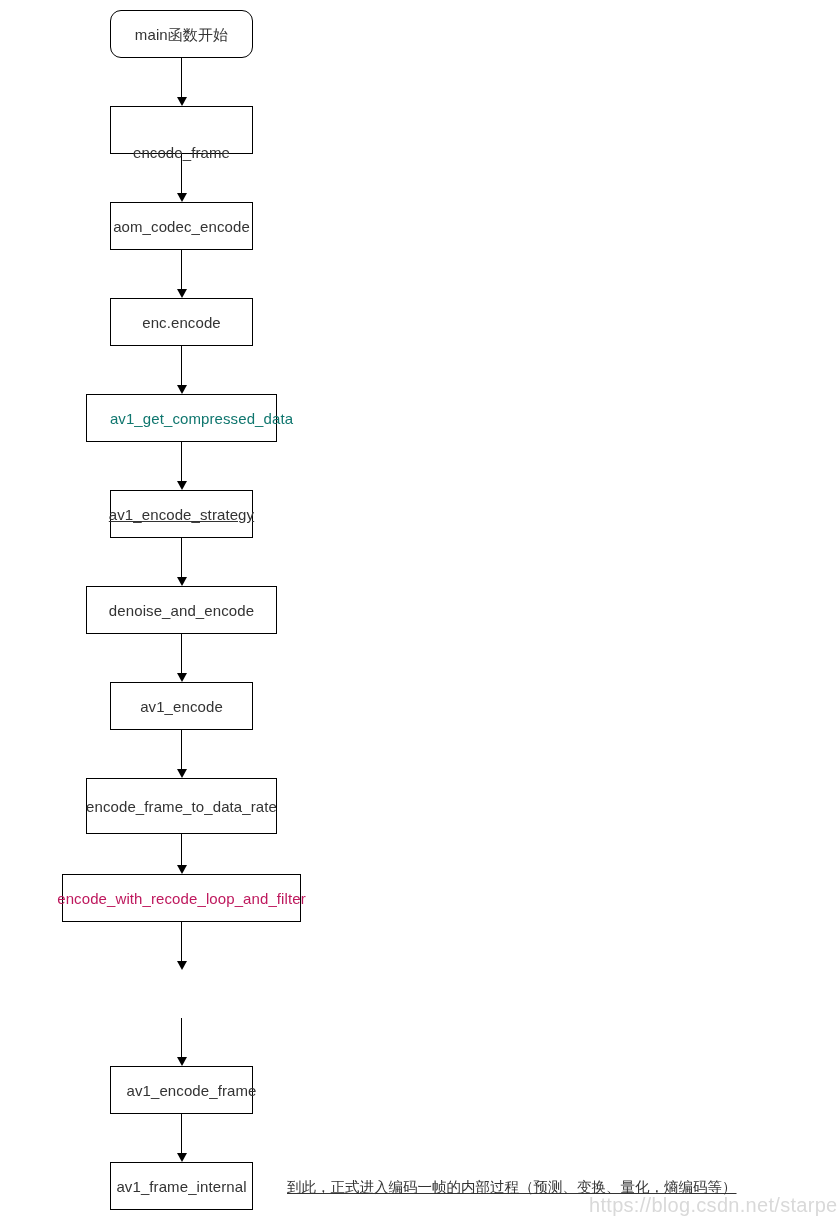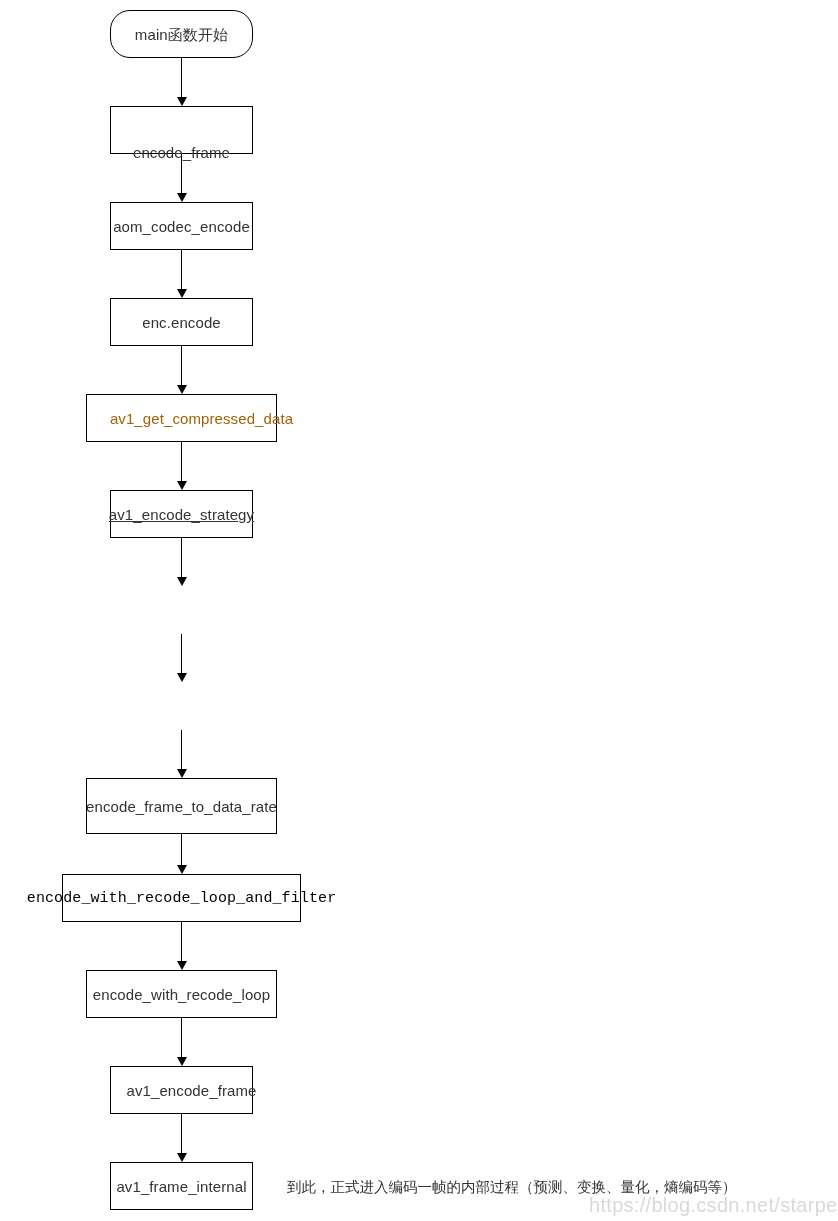--- a/index.html
+++ b/index.html
@@ -63,20 +63,21 @@
   }
 
   
   #annotation {
     position: absolute;
     color: #333333;
     font-size: 14.5px;
     line-height: 1.2;
     white-space: nowrap;
     font-family: "DejaVu Sans", "Liberation Sans", sans-serif;
+    text-decoration: underline;
   }
 
   
   #watermark {
     position: absolute;
     color: #d9d9d9;
     font-size: 20px;
     line-height: 1;
     white-space: nowrap;
     font-family: "Liberation Sans", "DejaVu Sans", sans-serif;
@@ -105,46 +106,49 @@
     <div class="edge" style="left: 181px; top: 730px; height: 39px; background: rgb(0, 0, 0);"></div>
     <div class="edge-head" style="left: 176.5px; top: 769px; border-top-color: rgb(0, 0, 0);"></div>
     <div class="edge" style="left: 181px; top: 826px; height: 39px; background: rgb(0, 0, 0);"></div>
     <div class="edge-head" style="left: 176.5px; top: 865px; border-top-color: rgb(0, 0, 0);"></div>
     <div class="edge" style="left: 181px; top: 922px; height: 39px; background: rgb(0, 0, 0);"></div>
     <div class="edge-head" style="left: 176.5px; top: 961px; border-top-color: rgb(0, 0, 0);"></div>
     <div class="edge" style="left: 181px; top: 1018px; height: 39px; background: rgb(0, 0, 0);"></div>
     <div class="edge-head" style="left: 176.5px; top: 1057px; border-top-color: rgb(0, 0, 0);"></div>
     <div class="edge" style="left: 181px; top: 1114px; height: 39px; background: rgb(0, 0, 0);"></div>
     <div class="edge-head" style="left: 176.5px; top: 1153px; border-top-color: rgb(0, 0, 0);"></div>
-    <div class="node rounded" style="left: 110px; top: 10px; width: 143px; height: 48px; background: rgb(255, 255, 255); border-color: rgb(0, 0, 0); border-radius: 20px;">
+    <div class="node rounded" style="left: 110px; top: 10px; width: 143px; height: 48px; background: rgb(255, 255, 255); border-color: rgb(0, 0, 0);">
       <span class="node-label" style="color: rgb(51, 51, 51);">main函数开始</span>
     </div>
     <div class="node" style="left: 110px; top: 106px; width: 143px; height: 48px; background: rgb(255, 255, 255); border-color: rgb(0, 0, 0);">
       <span class="node-label" style="color: rgb(51, 51, 51); margin-top: 44px;">encode_frame</span>
     </div>
     <div class="node" style="left: 110px; top: 202px; width: 143px; height: 48px; background: rgb(255, 255, 255); border-color: rgb(0, 0, 0);">
       <span class="node-label" style="color: rgb(51, 51, 51);">aom_codec_encode</span>
     </div>
     <div class="node" style="left: 110px; top: 298px; width: 143px; height: 48px; background: rgb(255, 255, 255); border-color: rgb(0, 0, 0);">
       <span class="node-label" style="color: rgb(51, 51, 51);">enc.encode</span>
     </div>
     <div class="node" style="left: 86px; top: 394px; width: 191px; height: 48px; background: rgb(255, 255, 255); border-color: rgb(0, 0, 0);">
-      <span class="node-label" style="color: #a16207; margin-left: 40px;">av1_get_compressed_data</span>
+      <span class="node-label" style="color: #0f766e; margin-left: 40px;">av1_get_compressed_data</span>
     </div>
     <div class="node" style="left: 110px; top: 490px; width: 143px; height: 48px; background: rgb(255, 255, 255); border-color: rgb(0, 0, 0);">
       <span class="node-label" style="color: rgb(51, 51, 51); text-decoration: underline;">av1_encode_strategy</span>
+    </div>
+    <div class="node" style="left: 86px; top: 586px; width: 191px; height: 48px; background: rgb(255, 255, 255); border-color: rgb(0, 0, 0);">
+      <span class="node-label" style="color: rgb(51, 51, 51);">denoise_and_encode</span>
+    </div>
+    <div class="node" style="left: 110px; top: 682px; width: 143px; height: 48px; background: rgb(255, 255, 255); border-color: rgb(0, 0, 0);">
+      <span class="node-label" style="color: rgb(51, 51, 51);">av1_encode</span>
     </div>
     <div class="node" style="left: 86px; top: 778px; width: 191px; height: 56px; background: rgb(255, 255, 255); border-color: rgb(0, 0, 0);">
       <span class="node-label" style="color: rgb(51, 51, 51);">encode_frame_to_data_rate</span>
     </div>
     <div class="node" style="left: 62px; top: 874px; width: 239px; height: 48px; background: rgb(255, 255, 255); border-color: rgb(0, 0, 0);">
-      <span class="node-label" style="color: #000000; font-family: Liberation Mono, monospace;">encode_with_recode_loop_and_filter</span>
-    </div>
-    <div class="node" style="left: 86px; top: 970px; width: 191px; height: 48px; background: rgb(255, 255, 255); border-color: rgb(0, 0, 0);">
-      <span class="node-label" style="color: rgb(51, 51, 51);">encode_with_recode_loop</span>
+      <span class="node-label" style="color: #be185d;">encode_with_recode_loop_and_filter</span>
     </div>
     <div class="node" style="left: 110px; top: 1066px; width: 143px; height: 48px; background: rgb(255, 255, 255); border-color: rgb(0, 0, 0); padding-left: 20px;">
       <span class="node-label" style="color: rgb(51, 51, 51);">av1_encode_frame</span>
     </div>
     <div class="node" style="left: 110px; top: 1162px; width: 143px; height: 48px; background: rgb(255, 255, 255); border-color: rgb(0, 0, 0);">
       <span class="node-label" style="color: rgb(51, 51, 51);">av1_frame_internal</span>
     </div>
   </div>
 
 <div id="annotation-layer">

